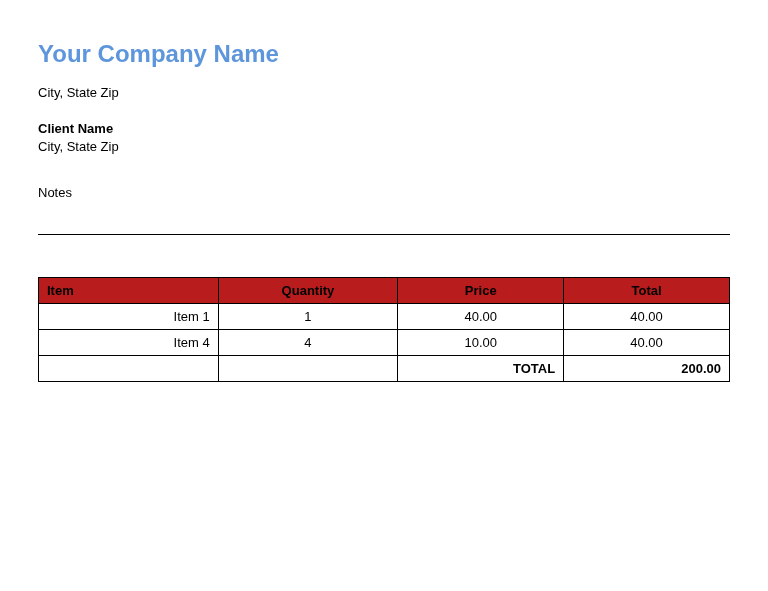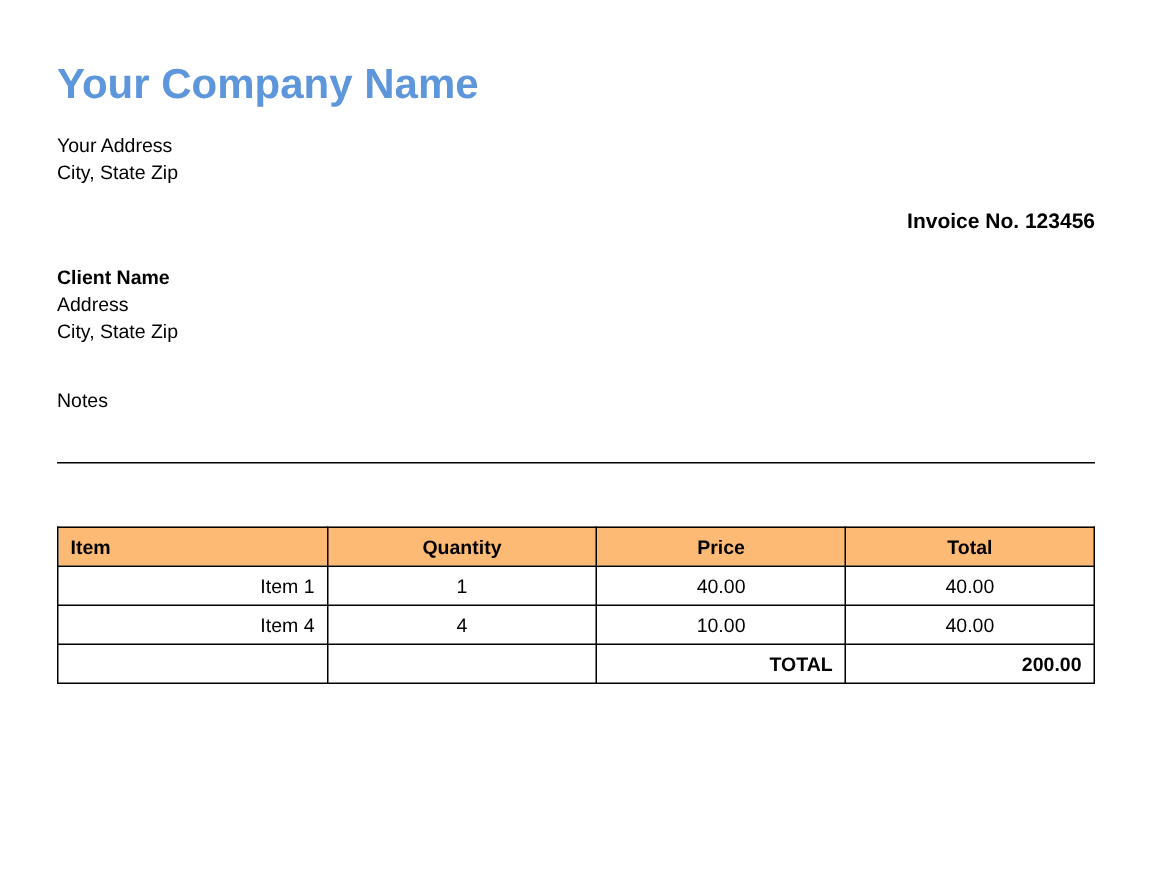--- a/index.html
+++ b/index.html
@@ -7,21 +7,21 @@
       font-family: Arial, Helvetica, sans-serif;
       background: #fff;
       width: 768px;
       height: 591px;
       padding: 40px 38px 20px 38px;
       color: #000;
       font-size: 13px;
     }
     .company-name {
       color: #5e96db;
-      font-size: 28px;
+      font-size: 24px;
       font-weight: bold;
       margin-bottom: 16px;
     }
     .address-block {
       font-size: 13px;
       line-height: 1.4;
       margin-bottom: 14px;
     }
     .invoice-meta {
       text-align: right;
@@ -51,21 +51,21 @@
       width: 100%;
       border-collapse: collapse;
     }
     th, td {
       border: 1px solid #000;
       padding: 5px 8px;
       font-size: 13px;
       text-align: right;
     }
     th {
-      background: #fdba74;
+      background: #b91c1c;
       font-weight: bold;
       text-align: left;
     }
     th.right, td.right {
       text-align: center;
     }
     .col-item { width: 26%; }
     .col-qty { width: 26%; }
     .col-price { width: 24%; }
     .col-total { width: 24%; }
@@ -76,34 +76,28 @@
     .total-row .empty {
       font-weight: normal;
     }
   </style>
 </head>
 <body>
 
 <div class="company-name">Your Company Name</div>
 
 <div class="address-block">
-  <div>Your Address</div>
   <div>City, State Zip</div>
 </div>
 
 <div class="invoice-meta">
-  <div>
-    <span>Invoice No.</span>
-    <span>123456</span>
-  </div>
 </div>
 
 <div class="client-block">
   <div class="client-name">Client Name</div>
-  <div>Address</div>
   <div>City, State Zip</div>
 </div>
 
 <div class="notes-label">Notes</div>
 
 <hr class="divider">
 
 <table>
   <thead>
     <tr>

